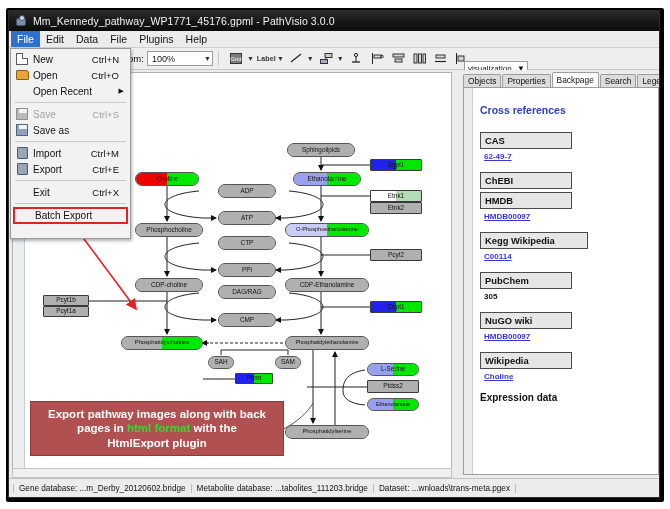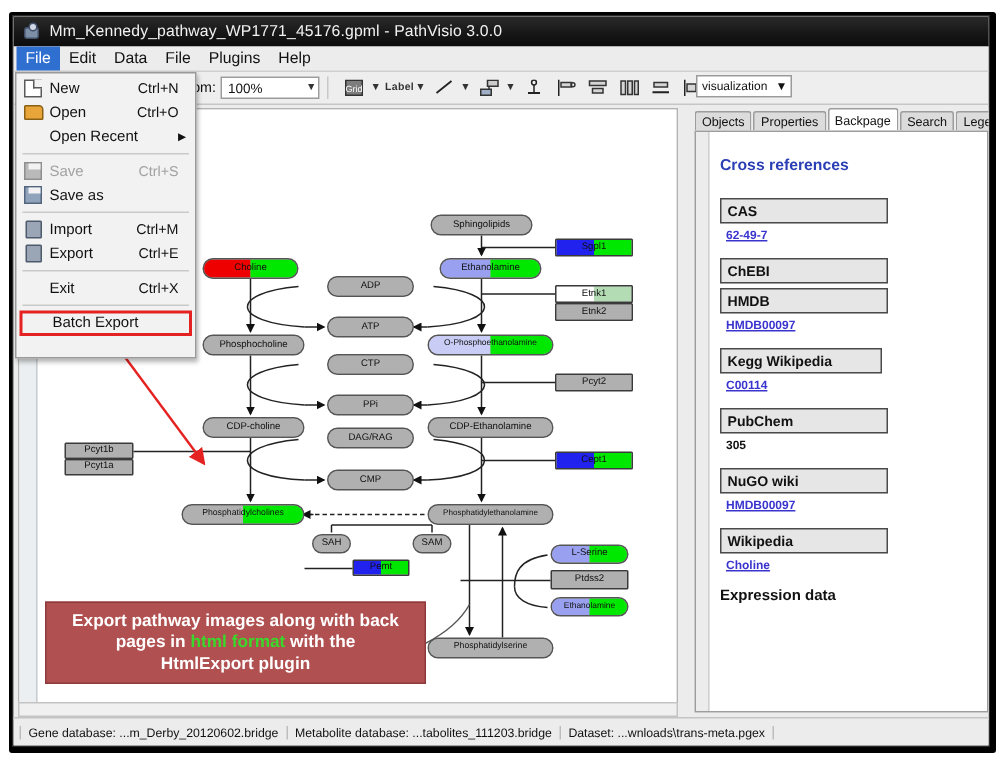--- a/index.html
+++ b/index.html
@@ -81,21 +81,21 @@
   .tb-combo .arr { font-size:7px; color:#333; }
   .tb-sep { width:1px; height:15px; background:#c8c8c8; margin:0 5px; }
   .tb-btn {
     width: 17px; height: 16px; margin-left: 4px;
     display:flex;align-items:center;justify-content:center;
     background: transparent; color:#222; font-size:9px;
   }
   .tb-dd { font-size:7px;color:#333;margin-left:2px;}
   .tb-lbl { font-size:7px;color:#333;font-weight:bold;letter-spacing:.2px; }
   .vis-combo {
-    position:absolute; left:455px; top:2px;
+    position:absolute; left:455px; top:13px;
     width: 64px; height: 15px;
     background:#fff;border:1px solid #9b9b9b;
     display:flex;align-items:center;justify-content:space-between;
     font-size:8px;color:#111;padding:0 2px 0 3px;
   }
   
   .filemenu {
     position: absolute; left: 1px; top: 37px; width: 121px;
     background: #f2f2f2;
     border: 1px solid #9a9a9a;
@@ -215,21 +215,21 @@
     background:#ececec;border-right:1px solid #cfcfcf;
   }
   .panel-inner{position:absolute;left:10px;top:0;right:0;bottom:0;padding:6px 6px 0 6px;}
   .xref-title {
     color:#2b3fb5; font-weight:bold; font-size:10.5px;
     margin: 10px 0 16px 0;
   }
   .xref-hdr {
     border:1px solid #4a4a4a; background:#e6e6e6;
     font-weight:bold; font-size:9.4px; color:#111;
-    padding:2px 4px; width:112px; margin-bottom:3px;
+    padding:2px 4px; width:92px; margin-bottom:3px;
   }
   .xref-val {
     font-size:8px; margin: 0 0 11px 4px;
   }
   .xref-val a { color:#3a34cf; text-decoration:underline; font-weight:bold; }
   .xref-val.plain { color:#111; font-weight:bold; text-decoration:none; }
   .expr-title { font-weight:bold;font-size:10px;color:#111;margin-top:2px; }
   
   .statusbar {
     position:absolute;left:0;bottom:0;width:652px;height:19px;

